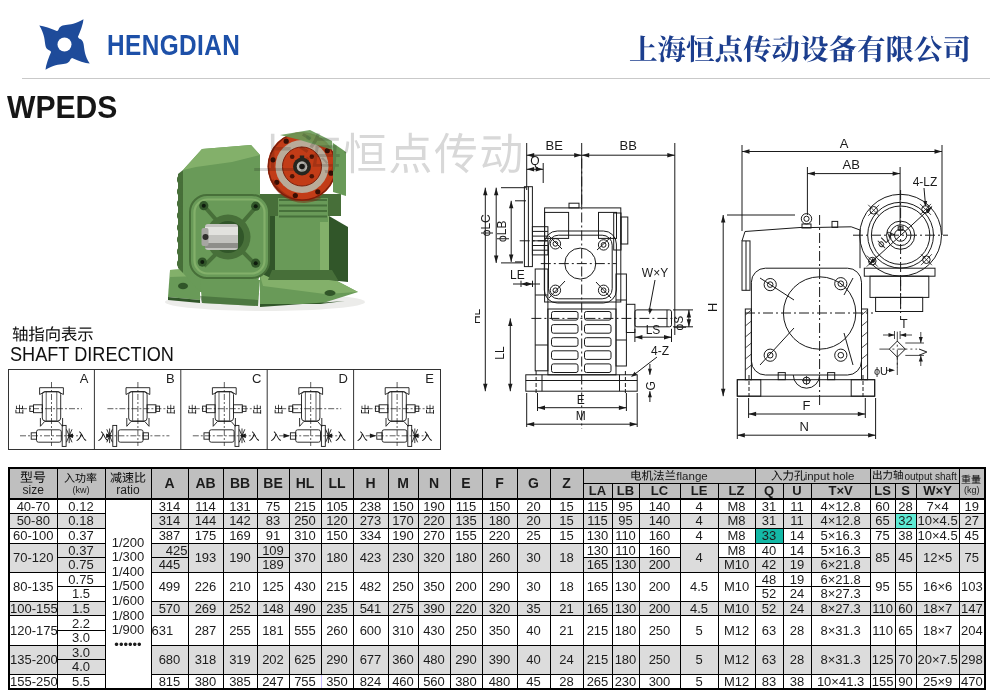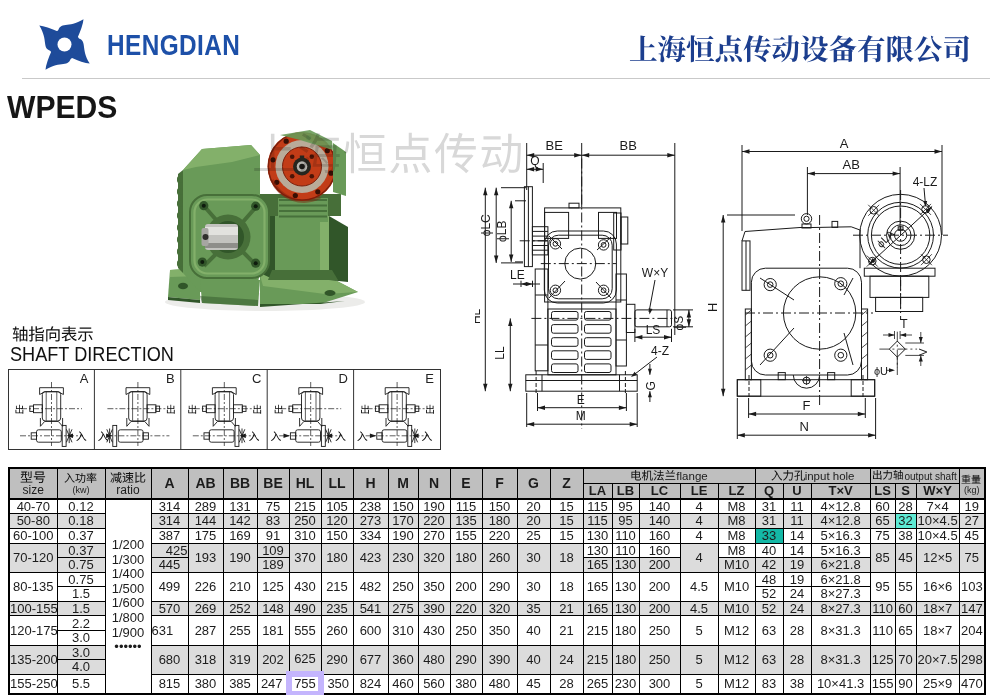--- a/index.html
+++ b/index.html
@@ -651,21 +651,21 @@
         <td style="border:1px solid #000;border-bottom:2px solid #000;text-align:center;padding:0;background:#bfbfbf;font-size:13px;line-height:13.5px;white-space:nowrap;overflow:hidden"><span style="font-size:13px;font-weight:bold">S</span></td>
         <td style="border:1px solid #000;border-bottom:2px solid #000;text-align:center;padding:0;background:#bfbfbf;font-size:13px;line-height:13.5px;white-space:nowrap;overflow:hidden"><span style="font-size:13px;font-weight:bold">W×Y</span></td>
       </tr>
       <tr style="height:14.6px">
         <td style="border:1px solid #000;border-top:2px solid #000;text-align:center;padding:0;background:#ffffff;font-size:13px;line-height:13.5px;white-space:nowrap;overflow:hidden">40-70</td>
         <td style="border:1px solid #000;border-top:2px solid #000;text-align:center;padding:0;background:#ffffff;font-size:13px;line-height:13.5px;white-space:nowrap;overflow:hidden">0.12</td>
         <td rowspan="13" style="border:1px solid #000;border-top:2px solid #000;text-align:center;padding:0;background:#ffffff;font-size:13px;line-height:13.5px;white-space:nowrap;overflow:hidden">
           <div style="line-height:14.6px;font-size:13px">1/200<br>1/300<br>1/400<br>1/500<br>1/600<br>1/800<br>1/900<br>••••••</div>
         </td>
         <td style="border:1px solid #000;border-top:2px solid #000;text-align:center;padding:0;background:#ffffff;font-size:13px;line-height:13.5px;white-space:nowrap;overflow:hidden">314</td>
-        <td style="border:1px solid #000;border-top:2px solid #000;text-align:center;padding:0;background:#ffffff;font-size:13px;line-height:13.5px;white-space:nowrap;overflow:hidden">289</td>
+        <td style="border:1px solid #000;border-top:2px solid #000;text-align:center;padding:0;background:#ffffff;font-size:13px;line-height:13.5px;white-space:nowrap;overflow:hidden">114</td>
         <td style="border:1px solid #000;border-top:2px solid #000;text-align:center;padding:0;background:#ffffff;font-size:13px;line-height:13.5px;white-space:nowrap;overflow:hidden">131</td>
         <td style="border:1px solid #000;border-top:2px solid #000;text-align:center;padding:0;background:#ffffff;font-size:13px;line-height:13.5px;white-space:nowrap;overflow:hidden">75</td>
         <td style="border:1px solid #000;border-top:2px solid #000;text-align:center;padding:0;background:#ffffff;font-size:13px;line-height:13.5px;white-space:nowrap;overflow:hidden">215</td>
         <td style="border:1px solid #000;border-top:2px solid #000;text-align:center;padding:0;background:#ffffff;font-size:13px;line-height:13.5px;white-space:nowrap;overflow:hidden">105</td>
         <td style="border:1px solid #000;border-top:2px solid #000;text-align:center;padding:0;background:#ffffff;font-size:13px;line-height:13.5px;white-space:nowrap;overflow:hidden">238</td>
         <td style="border:1px solid #000;border-top:2px solid #000;text-align:center;padding:0;background:#ffffff;font-size:13px;line-height:13.5px;white-space:nowrap;overflow:hidden">150</td>
         <td style="border:1px solid #000;border-top:2px solid #000;text-align:center;padding:0;background:#ffffff;font-size:13px;line-height:13.5px;white-space:nowrap;overflow:hidden">190</td>
         <td style="border:1px solid #000;border-top:2px solid #000;text-align:center;padding:0;background:#ffffff;font-size:13px;line-height:13.5px;white-space:nowrap;overflow:hidden">115</td>
         <td style="border:1px solid #000;border-top:2px solid #000;text-align:center;padding:0;background:#ffffff;font-size:13px;line-height:13.5px;white-space:nowrap;overflow:hidden">150</td>
         <td style="border:1px solid #000;border-top:2px solid #000;text-align:center;padding:0;background:#ffffff;font-size:13px;line-height:13.5px;white-space:nowrap;overflow:hidden">20</td>
@@ -910,21 +910,21 @@
       <tr style="height:14.6px">
         <td style="border:1px solid #000;text-align:center;padding:0;background:#dcdcdc;font-size:13px;line-height:13.5px;white-space:nowrap;overflow:hidden">4.0</td>
       </tr>
       <tr style="height:14.6px">
         <td style="border:1px solid #000;text-align:center;padding:0;background:#ffffff;font-size:13px;line-height:13.5px;white-space:nowrap;overflow:hidden">155-250</td>
         <td style="border:1px solid #000;text-align:center;padding:0;background:#ffffff;font-size:13px;line-height:13.5px;white-space:nowrap;overflow:hidden">5.5</td>
         <td style="border:1px solid #000;text-align:center;padding:0;background:#ffffff;font-size:13px;line-height:13.5px;white-space:nowrap;overflow:hidden">815</td>
         <td style="border:1px solid #000;text-align:center;padding:0;background:#ffffff;font-size:13px;line-height:13.5px;white-space:nowrap;overflow:hidden">380</td>
         <td style="border:1px solid #000;text-align:center;padding:0;background:#ffffff;font-size:13px;line-height:13.5px;white-space:nowrap;overflow:hidden">385</td>
         <td style="border:1px solid #000;text-align:center;padding:0;background:#ffffff;font-size:13px;line-height:13.5px;white-space:nowrap;overflow:hidden">247</td>
-        <td style="border:6px solid #c4b5fd;text-align:center;padding:0;background:#ffffff;font-size:13px;line-height:13.5px;white-space:nowrap;overflow:hidden">755</td>
+        <td style="border:1px solid #c4b5fd;text-align:center;padding:0;background:#ffffff;font-size:13px;line-height:13.5px;white-space:nowrap;overflow:hidden">755</td>
         <td style="border:1px solid #000;text-align:center;padding:0;background:#ffffff;font-size:13px;line-height:13.5px;white-space:nowrap;overflow:hidden">350</td>
         <td style="border:1px solid #000;text-align:center;padding:0;background:#ffffff;font-size:13px;line-height:13.5px;white-space:nowrap;overflow:hidden">824</td>
         <td style="border:1px solid #000;text-align:center;padding:0;background:#ffffff;font-size:13px;line-height:13.5px;white-space:nowrap;overflow:hidden">460</td>
         <td style="border:1px solid #000;text-align:center;padding:0;background:#ffffff;font-size:13px;line-height:13.5px;white-space:nowrap;overflow:hidden">560</td>
         <td style="border:1px solid #000;text-align:center;padding:0;background:#ffffff;font-size:13px;line-height:13.5px;white-space:nowrap;overflow:hidden">380</td>
         <td style="border:1px solid #000;text-align:center;padding:0;background:#ffffff;font-size:13px;line-height:13.5px;white-space:nowrap;overflow:hidden">480</td>
         <td style="border:1px solid #000;text-align:center;padding:0;background:#ffffff;font-size:13px;line-height:13.5px;white-space:nowrap;overflow:hidden">45</td>
         <td style="border:1px solid #000;text-align:center;padding:0;background:#ffffff;font-size:13px;line-height:13.5px;white-space:nowrap;overflow:hidden">28</td>
         <td style="border:1px solid #000;text-align:center;padding:0;background:#ffffff;font-size:13px;line-height:13.5px;white-space:nowrap;overflow:hidden">265</td>
         <td style="border:1px solid #000;text-align:center;padding:0;background:#ffffff;font-size:13px;line-height:13.5px;white-space:nowrap;overflow:hidden">230</td>

